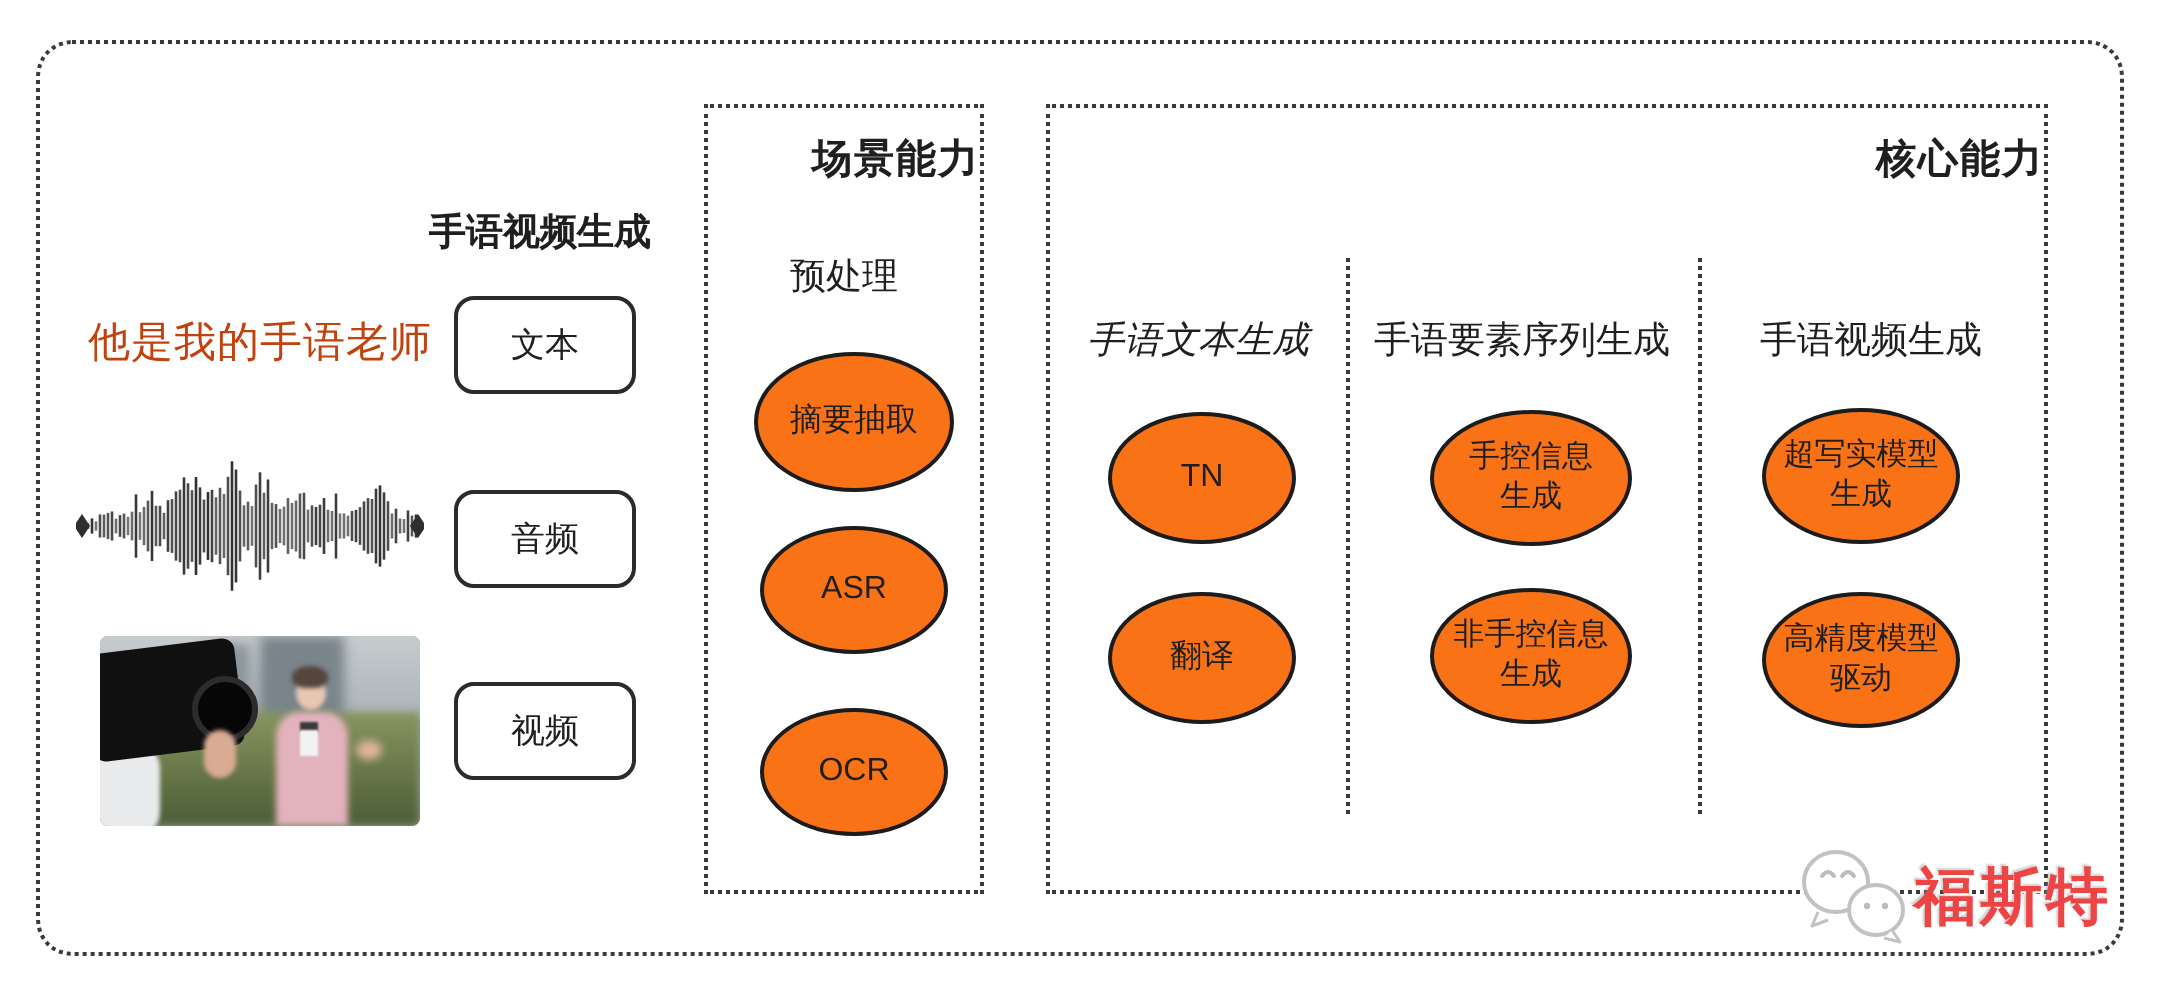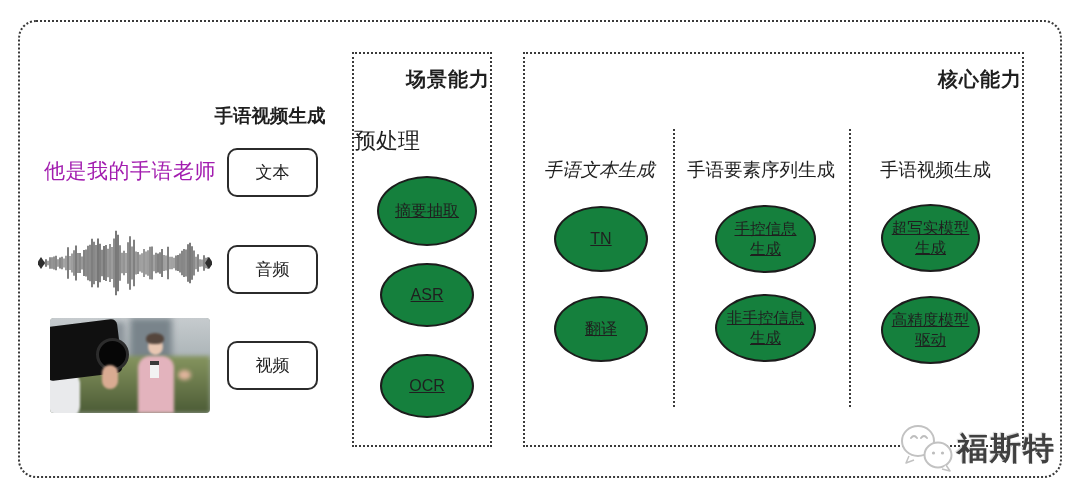--- a/index.html
+++ b/index.html
@@ -7,34 +7,34 @@
     position:relative;width:1080px;height:499px;background:#ffffff;overflow:hidden;
     font-family:"Liberation Sans","DejaVu Sans",sans-serif;color:#1f1f1f;
   }
   .abs{position:absolute;}
   .outer-frame{
     left:18px;top:20px;width:1040px;height:454px;
     border:2px dotted #3a3a3a;border-radius:18px;
   }
   .dashed-box{border:2px dotted #3a3a3a;background:transparent;}
   .box-title{position:absolute;left:0;width:100%;text-align:right;font-weight:bold;font-size:20px;letter-spacing:1px;}
-  .stage-label{position:absolute;left:0;width:100%;font-size:22px;}
+  .stage-label{position:absolute;left:0;width:100%;text-align:center;font-size:18px;}
   .ellipse{
     position:absolute;border:2.5px solid #1c1c1c;border-radius:50%;
     display:flex;align-items:center;justify-content:center;text-align:center;
-    font-size:16px;line-height:1.3;white-space:pre-line;background:#15803d;text-decoration:underline;
+    font-size:16px;line-height:1.3;white-space:pre-line;background:#f97316;
   }
   .type-box{
     position:absolute;left:227px;width:87px;height:45px;
     border:2px solid #2b2b2b;border-radius:10px;background:#fff;
     display:flex;align-items:center;justify-content:center;font-size:17px;
   }
   .col-divider{position:absolute;top:75px;height:278px;width:0;border-left:2px dotted #3a3a3a;}
   .col-header{position:absolute;top:103px;text-align:center;font-size:18.5px;}
-  .sentence{position:absolute;left:44px;top:157px;font-size:21px;letter-spacing:0.5px;color:#a21caf;}
+  .sentence{position:absolute;left:44px;top:157px;font-size:21px;letter-spacing:0.5px;color:#c2410c;}
   .input-heading{position:absolute;left:205px;top:103px;width:130px;text-align:center;font-weight:bold;font-size:18.5px;}
   
   .photo{position:absolute;left:50px;top:318px;width:160px;height:95px;border-radius:4px;overflow:hidden;background:#9aa49b;}
   .photo div{position:absolute;}
   .ph-sky{left:0;top:0;width:160px;height:42px;background:linear-gradient(#c6cbce,#aab3b6);}
   .ph-b1{left:80px;top:0;width:42px;height:46px;background:#79848b;filter:blur(3px);}
   .ph-b2{left:55px;top:4px;width:20px;height:36px;background:#8b949a;filter:blur(3px);}
   .ph-hedge{left:0;top:38px;width:160px;height:57px;background:linear-gradient(#86955f,#4c5c36);filter:blur(2px);}
   .ph-body{left:88px;top:38px;width:36px;height:57px;background:#e3b3bd;border-radius:12px 12px 0 0;filter:blur(1.5px);}
   .ph-head{left:98px;top:20px;width:15px;height:17px;background:#e8c7b2;border-radius:50%;filter:blur(1px);}
@@ -42,21 +42,21 @@
   .ph-mictop{left:100px;top:43px;width:9px;height:5px;background:#3a3a3a;filter:blur(0.5px);}
   .ph-mic{left:100px;top:47px;width:9px;height:13px;background:#f2f2f2;filter:blur(0.5px);}
   .ph-hand2{left:128px;top:52px;width:13px;height:10px;background:#e0b49c;border-radius:50%;filter:blur(2px);}
   .ph-cam{left:-6px;top:5px;width:76px;height:54px;background:#101010;border-radius:6px;transform:rotate(-7deg);}
   .ph-lens{left:46px;top:20px;width:27px;height:27px;background:#060606;border:3px solid #2c2c2c;border-radius:50%;}
   .ph-arm{left:52px;top:47px;width:16px;height:24px;background:#d9ab92;border-radius:8px;filter:blur(1px);}
   .ph-shirt{left:-4px;top:54px;width:34px;height:46px;background:#e9eaec;border-radius:12px;filter:blur(1px);}
   
   .watermark-text{
     position:absolute;left:957px;top:428px;font-size:31px;font-weight:bold;letter-spacing:2px;
-    color:#404040;text-shadow:1px 1px 0 #ffffff,-1px -1px 1px rgba(150,150,150,0.45);
+    color:#ef4444;text-shadow:1px 1px 0 #ffffff,-1px -1px 1px rgba(150,150,150,0.45);
   }
   .wm-icon{position:absolute;left:897px;top:423px;}
 </style>
 </head>
 <body>
 
 <div class="canvas">
 
   <div class="abs outer-frame"></div>
 

